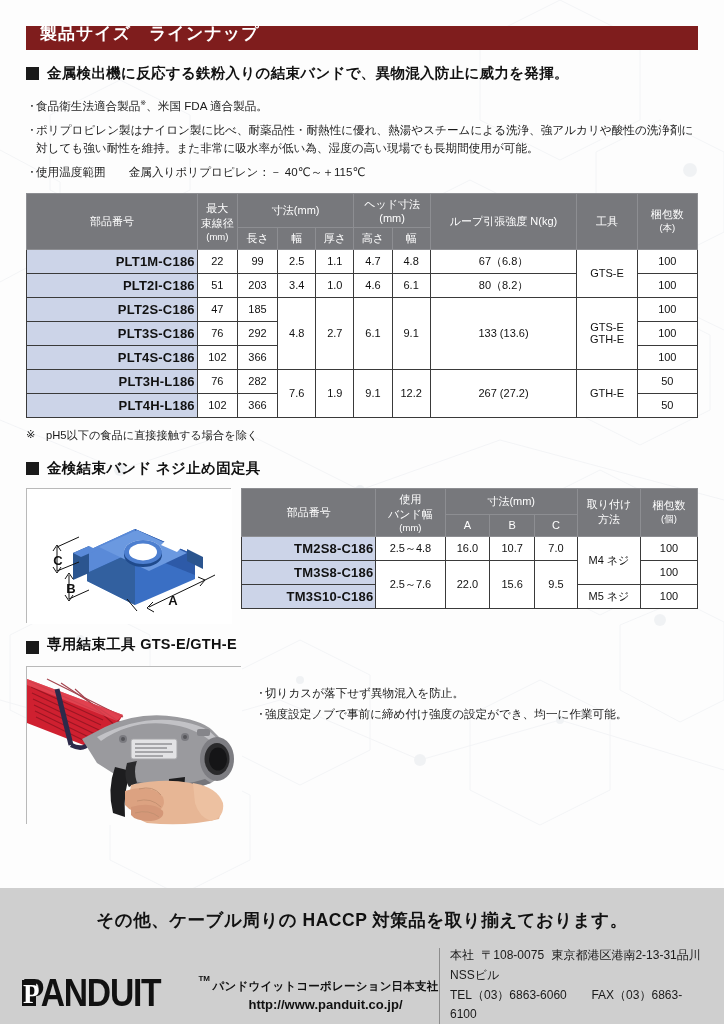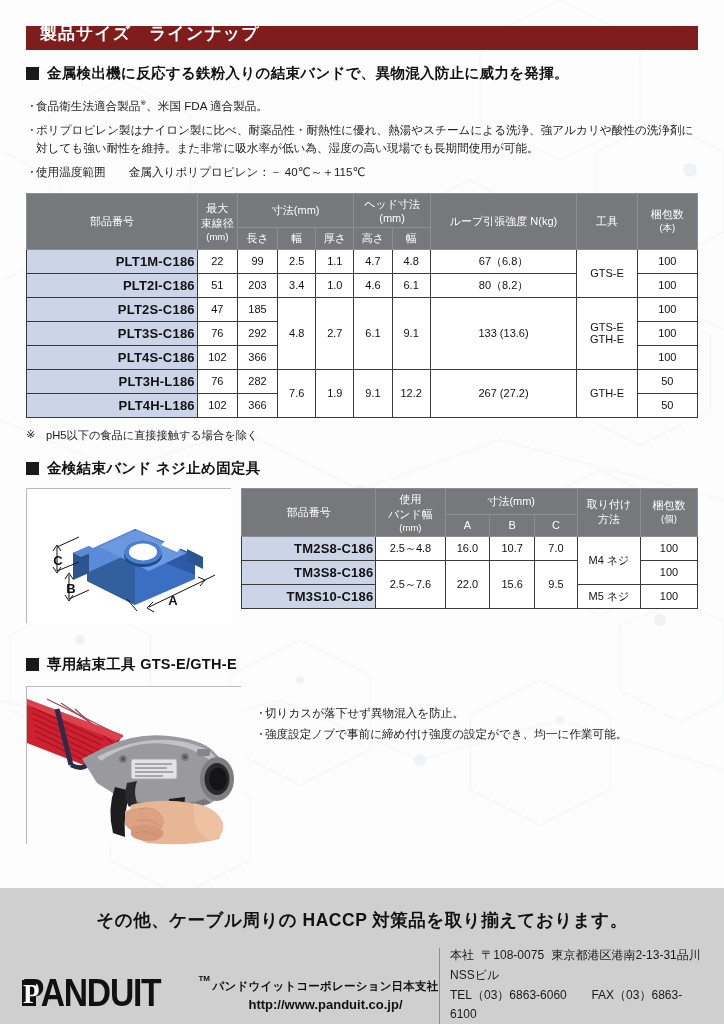--- a/index.html
+++ b/index.html
@@ -448,21 +448,21 @@
             <tr>
               <td class="pn">TM3S10-C186</td>
               <td>M5 ネジ</td>
               <td>100</td>
             </tr>
           </tbody>
         </table>
       </div>
     </div>
 
-    <div class="sq-head" style="margin-top:32px;">
+    <div class="sq-head" style="margin-top:12px;align-items:flex-end;">
       <span class="sq"></span>
       <span>専用結束工具  GTS-E/GTH-E</span>
     </div>
 
     <div class="sec3">
       <div class="photo-box photo-tool">
         <svg viewBox="0 0 215 158" width="215" height="158">
           <rect width="215" height="158" fill="#fdfdfd"></rect>
 
           <g>

